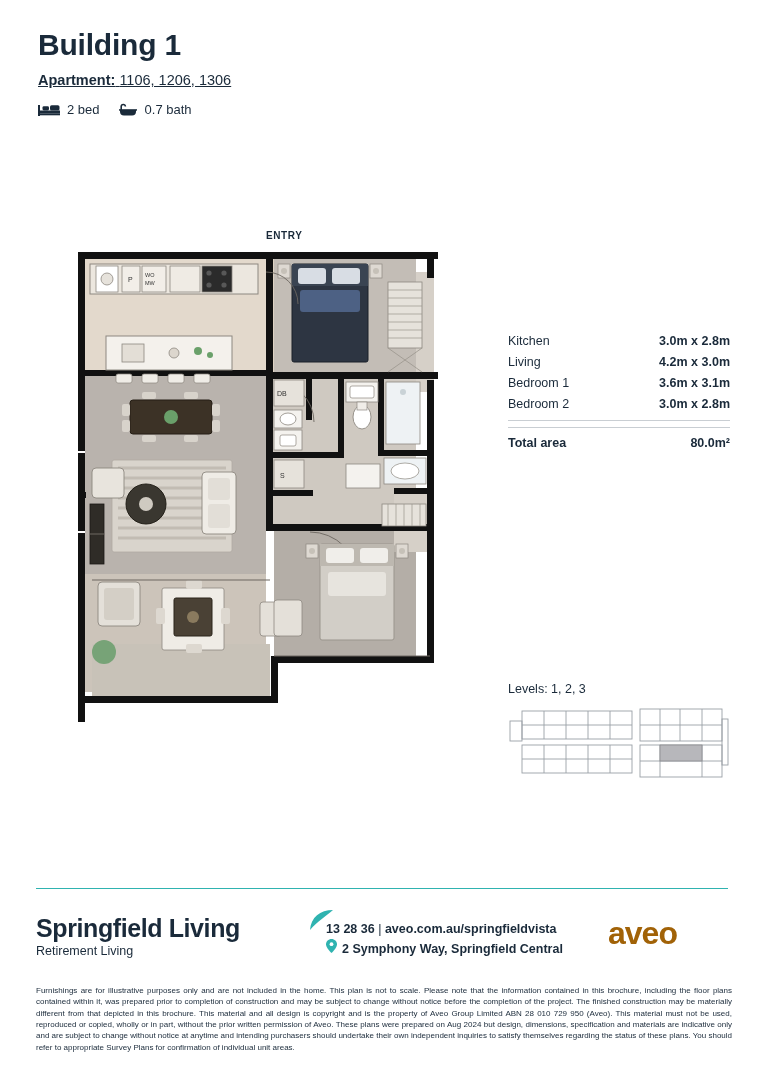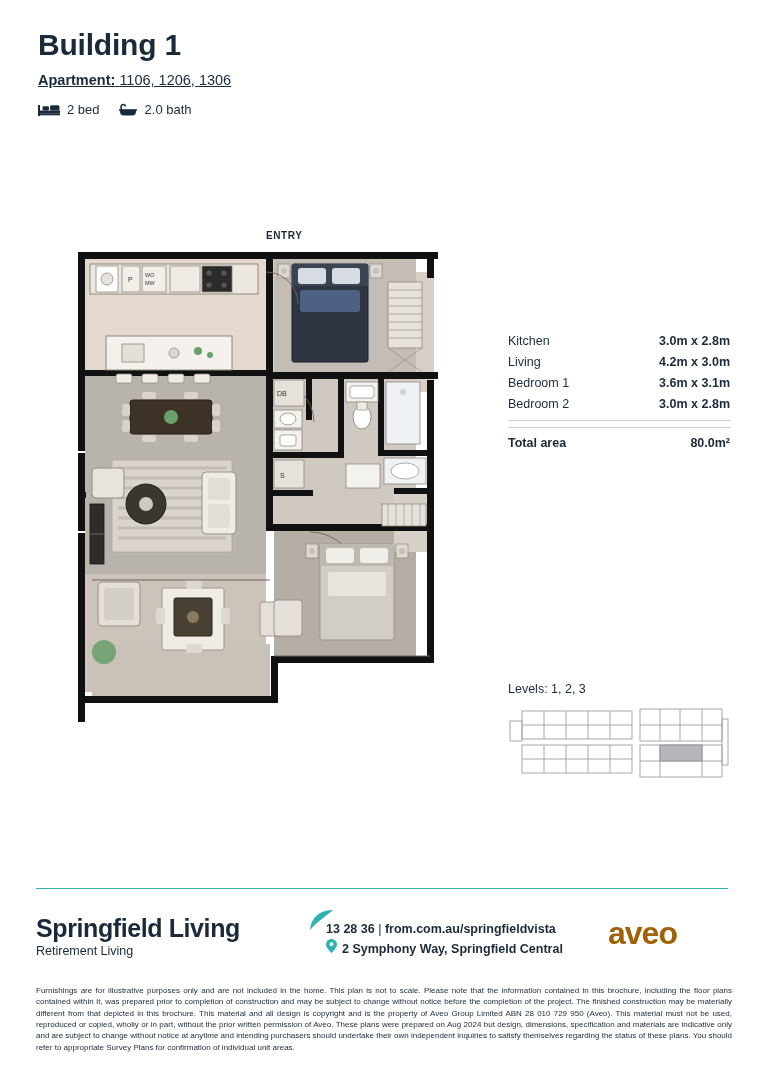--- a/index.html
+++ b/index.html
@@ -168,21 +168,21 @@
         <span class="spec-text">2 bed</span>
       </div>
       <div class="spec">
         <span>
           <svg class="icon-svg" width="20" height="14" viewBox="0 0 20 14">
             <path d="M2 7 h16 a0 0 0 0 1 0 0 v1.6 a4 4 0 0 1 -4 4 h-8 a4 4 0 0 1 -4 -4 z" fill="#1a2a3a"></path>
             <path d="M3.2 7 V3.6 a2.1 2.1 0 0 1 4.2 0" fill="none" stroke="#1a2a3a" stroke-width="1.6"></path>
             <rect x="1" y="6.2" width="18" height="1.5" fill="#1a2a3a"></rect>
           </svg>
         </span>
-        <span class="spec-text">2.0 bath</span>
+        <span class="spec-text">0.7 bath</span>
       </div>
     </div>
   </div>
 
   <div class="entry-label">ENTRY</div>
 
   <div class="plan">
     <svg width="360" height="470" viewBox="0 0 360 470">
 
       <rect x="0" y="0" width="360" height="470" fill="#ffffff"></rect>
@@ -476,21 +476,21 @@
       <svg width="26" height="24" viewBox="0 0 26 24">
         <path d="M25 1 C12 1 3 8 2 21 C10 12 17 8 25 1 Z" fill="#2fb3b0"></path>
       </svg>
     </span>
   </div>
 
   <div class="contact">
     <div class="contact-row1">
       <span class="bold">13 28 36</span>
       <span>|</span>
-      <span class="bold">from.com.au/springfieldvista</span>
+      <span class="bold">aveo.com.au/springfieldvista</span>
     </div>
     <div class="contact-row2">
       <span>
         <svg width="11" height="14" viewBox="0 0 11 14">
           <path d="M5.5 0 C2.5 0 0 2.4 0 5.3 C0 9.2 5.5 14 5.5 14 C5.5 14 11 9.2 11 5.3 C11 2.4 8.5 0 5.5 0 Z" fill="#2fb3b0"></path>
           <circle cx="5.5" cy="5.2" r="1.9" fill="#ffffff"></circle>
         </svg>
       </span>
       <span class="bold">2 Symphony Way, Springfield Central</span>
     </div>

